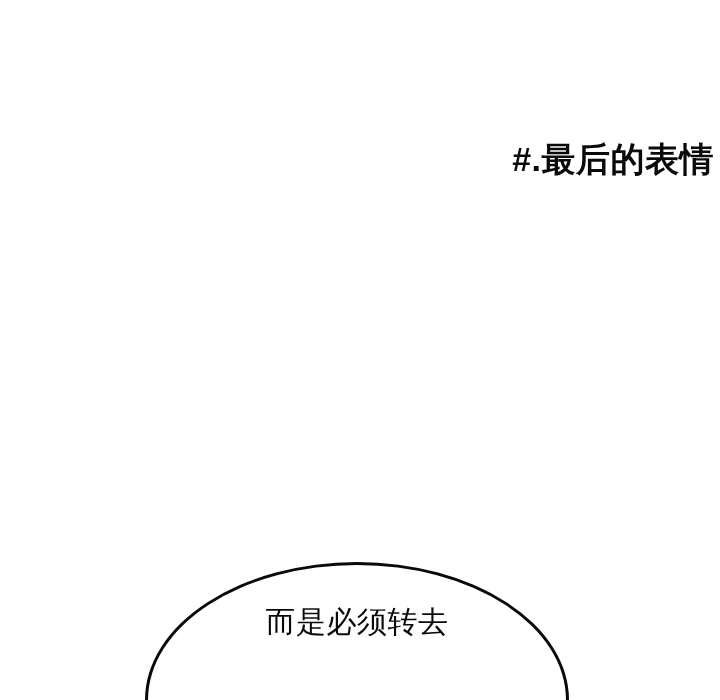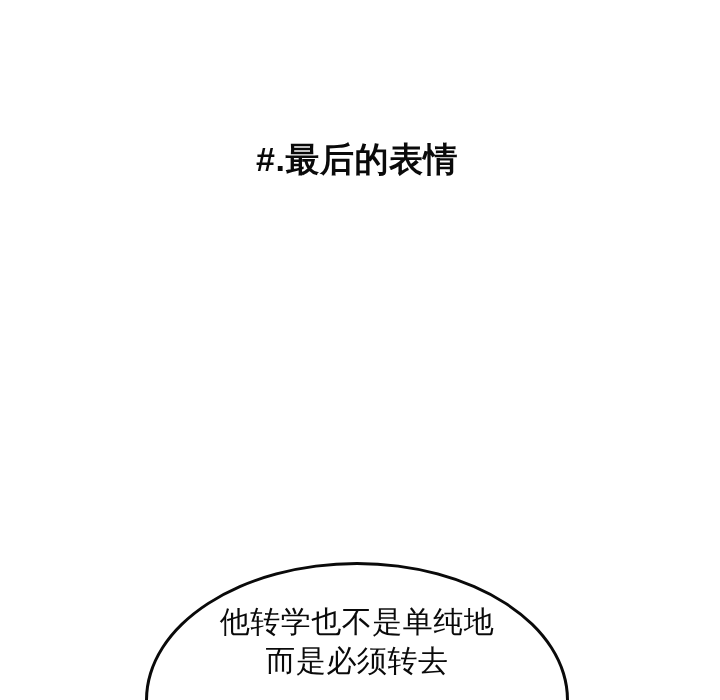--- a/index.html
+++ b/index.html
@@ -17,21 +17,21 @@
     width: 720px;
     height: 700px;
     background: #ffffff;
     overflow: hidden;
   }
   .chapter-title {
     position: absolute;
     top: 139px;
     left: 0;
     width: 714px;              
-    text-align: center;
+    text-align: right;
     font-size: 34px;
     line-height: 40px;
     font-weight: 700;
     color: #0a0a0a;
     letter-spacing: 0.5px;
     white-space: nowrap;
   }
   .speech-bubble {
     position: absolute;
     left: 145px;               
@@ -61,18 +61,17 @@
 </style>
 </head>
 <body>
 
 <div class="page">
 
   <div class="chapter-title">#.最后的表情</div>
 
   <div class="speech-bubble">
     <div class="speech-text">
-      <div class="speech-line">他转学也不是单纯地</div>
       <div class="speech-line">而是必须转去</div>
     </div>
   </div>
 
 </div>
 
 </body></html>

